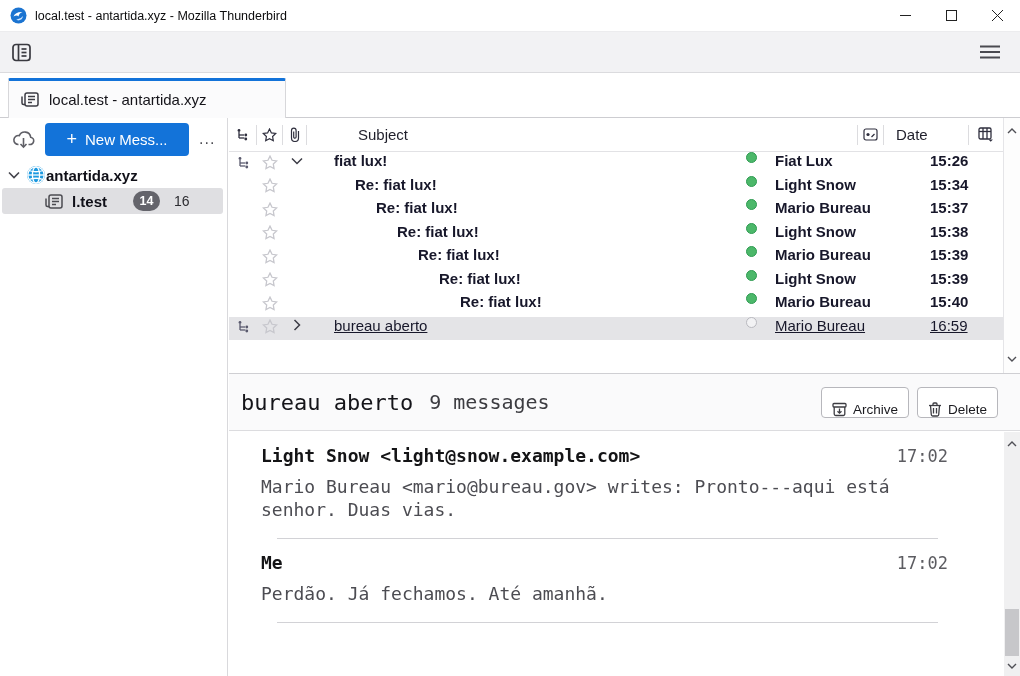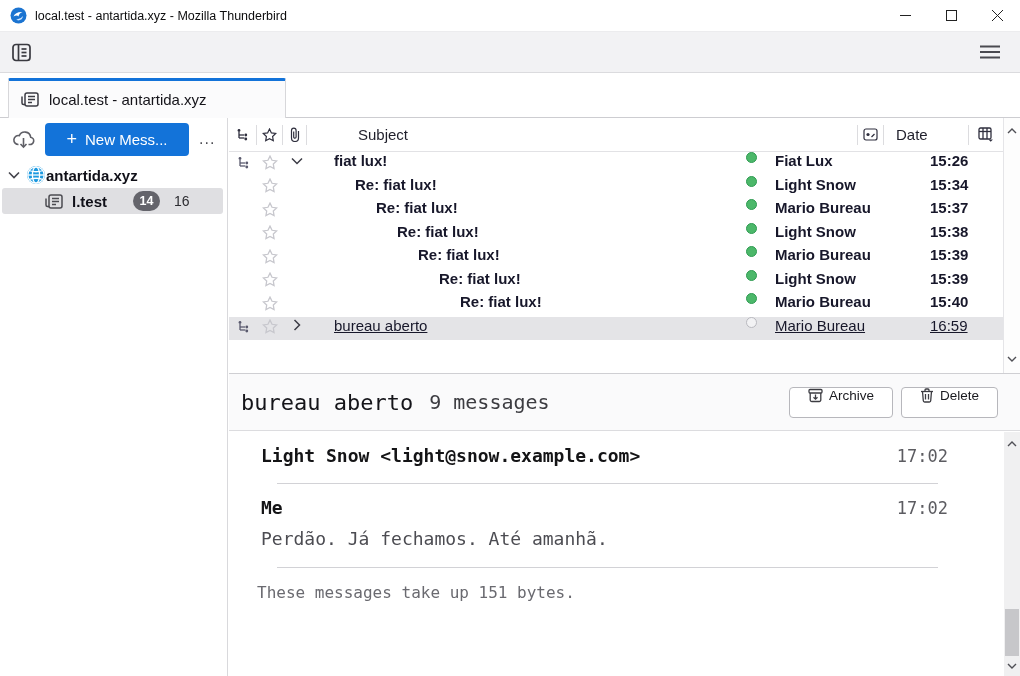--- a/index.html
+++ b/index.html
@@ -98,21 +98,21 @@
 
   
   #msgheader { position:absolute; left:229px; top:373px; width:791px; height:58px;
     background:#fafafb; border-top:1px solid #cfcfd3; border-bottom:1px solid #dcdcdf;
     display:flex; align-items:center; }
   .mh-title { margin-left:12px; font-family:"DejaVu Sans Mono","Liberation Mono",monospace;
     font-size:22px; color:#141419; }
   .mh-count { margin-left:16px; font-family:"DejaVu Sans Mono","Liberation Mono",monospace;
     font-size:20px; color:#3c3c41; }
   .mh-buttons { margin-left:auto; margin-right:22px; display:flex; gap:8px; }
-  .mh-btn { display:flex; align-items:flex-start; gap:6px; height:31px; padding:0 18px;
+  .mh-btn { display:flex; align-items:flex-end; gap:6px; height:31px; padding:0 10px;
     background:#fff; border:1px solid #b7b7bc; border-radius:4px; font-size:13.5px;
     color:#1a1a1f; cursor:pointer; }
   .mh-btn svg { color:#3c3c42; }
 
   
   #msgpane { position:absolute; left:229px; top:432px; width:791px; height:244px;
     background:#fff; overflow:hidden;
     font-family:"DejaVu Sans Mono","Liberation Mono",monospace;padding-left:28px; }
   .mp-inner { position:absolute; left:0; top:0; right:16px; bottom:0; }
   .message { padding:13px 56px 0 32px; }
@@ -500,31 +500,31 @@
   </div>
 </div>
 
 <div id="msgpane">
   <div class="mp-inner">
     <div class="message">
       <div class="msg-head">
         <span class="msg-from">Light Snow &lt;light@snow.example.com&gt;</span>
         <span class="msg-time">17:02</span>
       </div>
+      <div class="msg-body">Mario Bureau &lt;mario@bureau.gov&gt; writes: Pronto---aqui está senhor. Duas vias.</div>
       <hr class="msg-divider">
     </div>
     <div class="message">
       <div class="msg-head">
         <span class="msg-from">Me</span>
         <span class="msg-time">17:02</span>
       </div>
       <div class="msg-body">Perdão. Já fechamos. Até amanhã.</div>
       <hr class="msg-divider">
     </div>
-    <div class="mp-footer">These messages take up 151 bytes.</div>
   </div>
   <div class="mp-scroll">
     <span class="scroll-arrow mp-up">
         <svg width="10" height="6" viewBox="0 0 10 6" fill="none" stroke="currentColor" stroke-width="1.4">
           <path d="M1 5l4-4 4 4"></path>
         </svg>
       </span>
     <span class="mp-thumb"></span>
     <span class="scroll-arrow mp-down">
         <svg width="10" height="6" viewBox="0 0 10 6" fill="none" stroke="currentColor" stroke-width="1.4">

